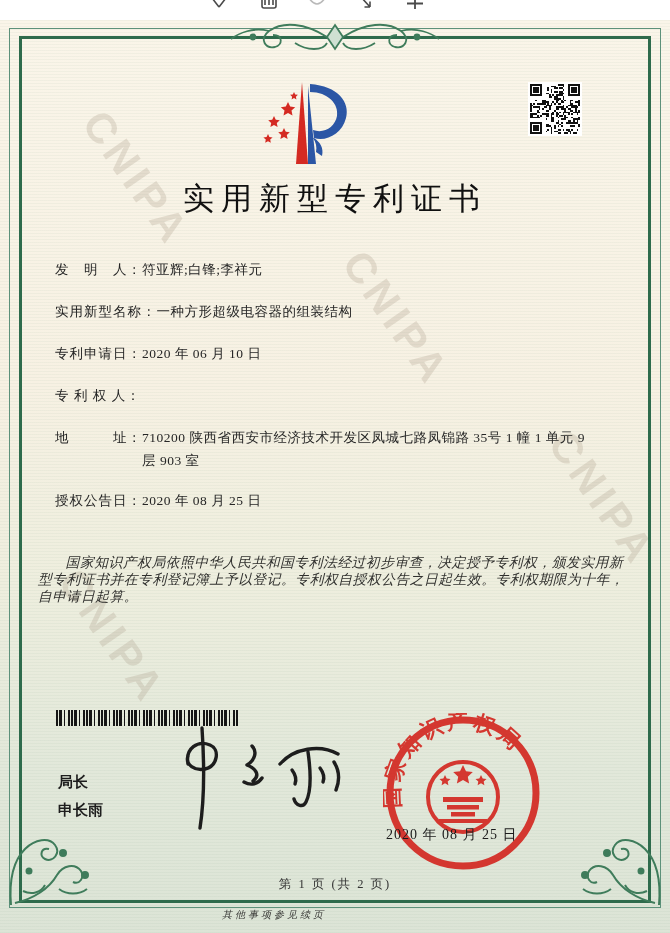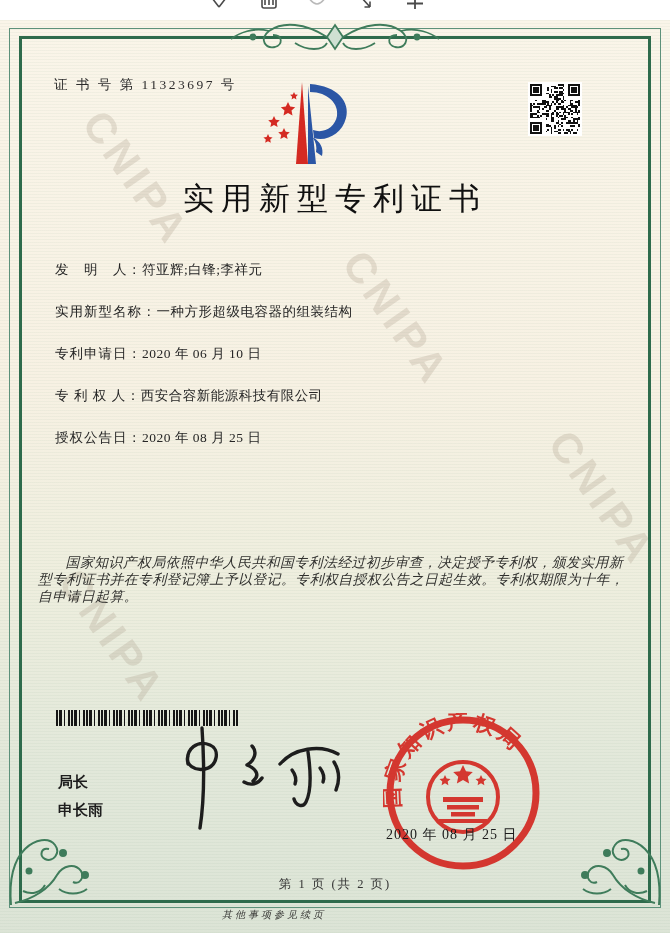--- a/index.html
+++ b/index.html
@@ -131,21 +131,20 @@
     </svg>
     <svg class="ornament-corner right" viewBox="0 0 88 84" fill="none" stroke="#3f7c5b" stroke-width="2">
       <path d="M6 80 C4 56 8 36 20 24 C30 14 44 12 50 20 C56 28 48 38 40 34 C34 31 36 22 44 24"></path>
       <path d="M10 78 C28 74 44 64 52 50 C58 40 70 38 76 46 C80 53 74 60 68 57"></path>
       <path d="M18 66 C26 70 36 68 40 60 M54 64 C62 70 74 70 82 64"></path>
       <circle cx="58" cy="28" r="3" fill="#3f7c5b"></circle>
         <circle cx="80" cy="50" r="3" fill="#3f7c5b"></circle>
         <circle cx="24" cy="46" r="2.5" fill="#3f7c5b"></circle>
     </svg>
 
-    <div class="cert-no">证 书 号 第 11323697 号</div>
 
     <svg class="logo" viewBox="0 0 104 88">
       <path d="M52 2 L58 84 L46 84 Z" fill="#d42a22"></path>
       <path d="M58 6 L66 84 L58 84 Z" fill="#2b56a5"></path>
       <path d="M60 4 C88 6 100 22 96 38 C92 54 76 62 64 58 L63 50 C74 54 85 47 87 36 C89 24 78 12 60 12 Z" fill="#2b56a5"></path>
       <path d="M64 58 C70 62 74 68 72 76 L66 72 C67 67 66 62 63 58 Z" fill="#2b56a5"></path>
       <g fill="#d42a22">
         <path d="M38 22 l2.2 4.6 5 .6 -3.7 3.4 1 4.9 -4.5-2.5 -4.5 2.5 1-4.9 -3.7-3.4 5-.6 Z"></path>
         <path d="M24 36 l1.8 3.7 4 .5 -3 2.8 .8 4 -3.6-2 -3.6 2 .8-4 -3-2.8 4-.5 Z"></path>
         <path d="M34 48 l1.8 3.7 4 .5 -3 2.8 .8 4 -3.6-2 -3.6 2 .8-4 -3-2.8 4-.5 Z"></path>
@@ -180,21 +179,24 @@
       <div class="field-row">
         <span class="flabel">实用新型名称：</span>
         <span class="fvalue">一种方形超级电容器的组装结构</span>
       </div>
       <div class="field-row">
         <span class="flabel">专利申请日：</span>
         <span class="fvalue">2020 年 06 月 10 日</span>
       </div>
       <div class="field-row">
         <span class="flabel">专 利 权 人：</span>
-        <span class="fvalue">西安合容新能源科技有限公司</span>
+      </div>
+      <div class="field-row addr">
+        <span class="flabel">地　　　址：</span>
+        <span class="fvalue">710200 陕西省西安市经济技术开发区凤城七路凤锦路 35号 1 幢 1 单元 9 层 903 室</span>
       </div>
       <div class="grant-row">
         <span class="flabel">授权公告日：</span><span class="fvalue">2020 年 08 月 25 日</span>
       </div>
     </div>
 
     <div class="paragraphs">
       <p>国家知识产权局依照中华人民共和国专利法经过初步审查，决定授予专利权，颁发实用新型专利证书并在专利登记簿上予以登记。专利权自授权公告之日起生效。专利权期限为十年，自申请日起算。</p>
     </div>
 

